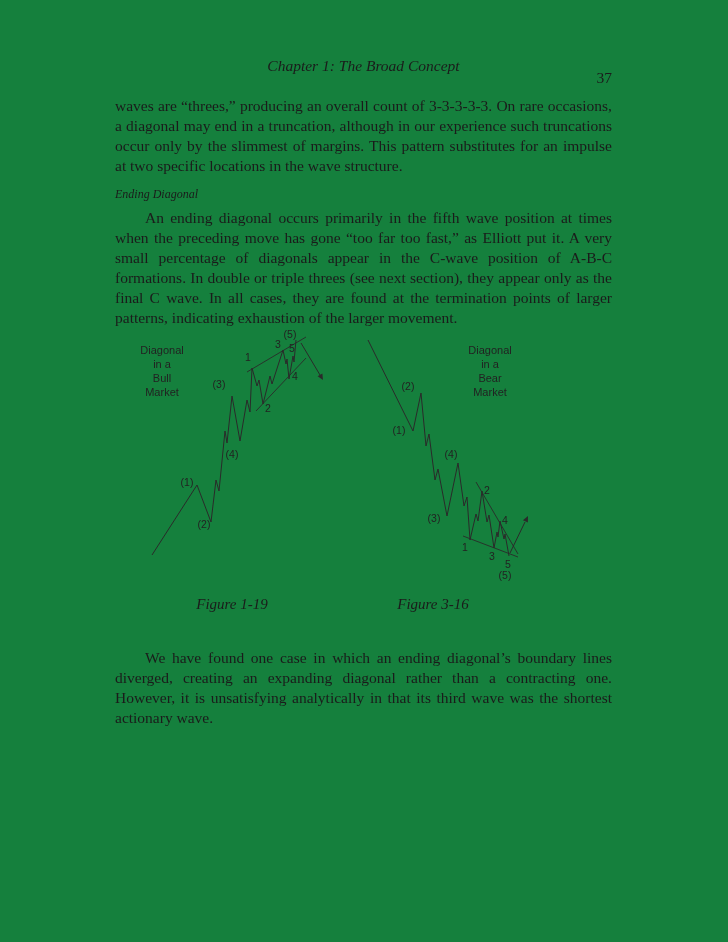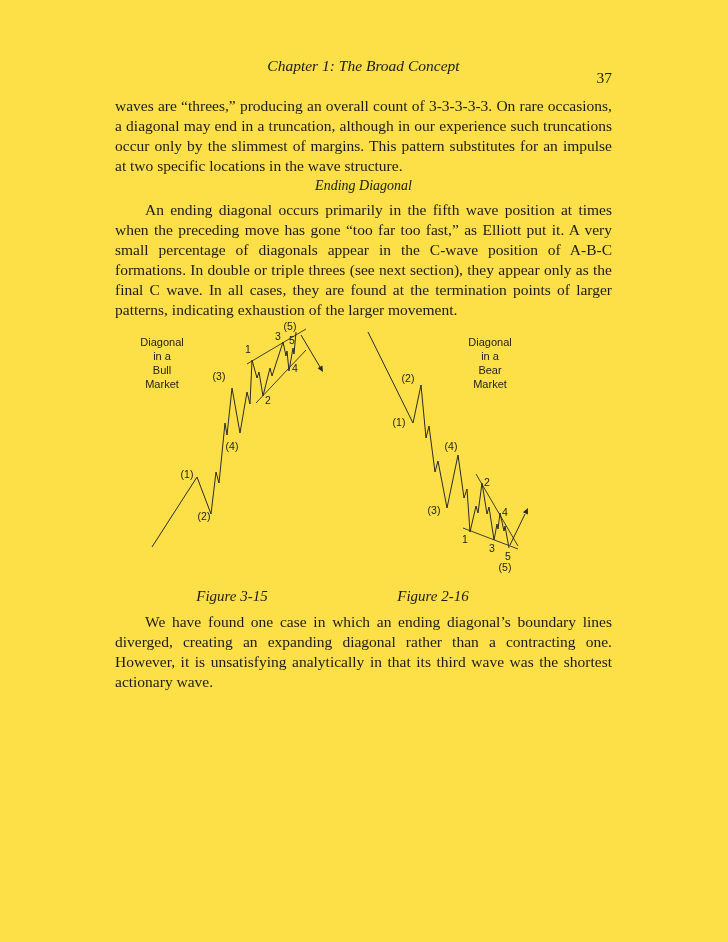--- a/index.html
+++ b/index.html
@@ -7,21 +7,21 @@
   body {
     width:728px; height:942px;
     font-family:"Liberation Serif", serif;
     color:#1b1b1b;
     overflow:hidden;
   }
   .page {
     position:relative;
     width:728px; height:942px;
     padding:57px 116px 4px 115px;
-    background:#fde047;
+    background:#15803d;
   }
   .running-head {
     position:relative;
     height:20px;
     margin-bottom:19px;
     font-size:15.5px;
   }
   .chapter-title {
     text-align:center;
     font-style:italic;
@@ -30,27 +30,26 @@
     position:absolute; right:0; top:12px;
   }
   .para {
     font-size:15.5px;
     line-height:20px;
     text-align:justify;
   }
   .indent { text-indent:30px; }
   .it { }
   .section-heading {
-    font-size:14px;
+    font-size:12px;
     font-style:italic;
     font-weight:normal;
-    margin-top:0;
+    margin-top:8px;
     margin-bottom:4px;
     line-height:20px;
-    text-align:center;
   }
   .figures {
     position:relative;
     width:500px;
     height:290px;
     margin-top:0;
   }
   .figures svg { display:block; }
   .fig-caption {
     position:absolute;
@@ -139,19 +138,19 @@
         <text class="wnum" x="336" y="130" text-anchor="middle">(4)</text>
         <text class="wnum" x="390" y="251" text-anchor="middle">(5)</text>
         <text class="wnum" x="350" y="223" text-anchor="middle">1</text>
         <text class="wnum" x="372" y="166" text-anchor="middle">2</text>
         <text class="wnum" x="377" y="232" text-anchor="middle">3</text>
         <text class="wnum" x="390" y="196" text-anchor="middle">4</text>
         <text class="wnum" x="393" y="240" text-anchor="middle">5</text>
       </g>
     </svg>
 
-    <div class="fig-caption" style="left:117px">Figure 3-15</div>
-    <div class="fig-caption" style="left:318px">Figure 2-16</div>
+    <div class="fig-caption" style="left:117px">Figure 1-19</div>
+    <div class="fig-caption" style="left:318px">Figure 3-16</div>
   </div>
 
-  <p class="para indent" style="margin-top:2px"><span>We have found one case in which an ending diagonal’s boundary lines </span><span class="it">diverged</span><span>, creating an expanding diagonal rather than a contracting one. However, it is unsatisfying analytically in that its third wave was the shortest actionary wave.</span></p>
+  <p class="para indent" style="margin-top:30px"><span>We have found one case in which an ending diagonal’s boundary lines </span><span class="it">diverged</span><span>, creating an expanding diagonal rather than a contracting one. However, it is unsatisfying analytically in that its third wave was the shortest actionary wave.</span></p>
 
 </div>
 
 </body></html>

